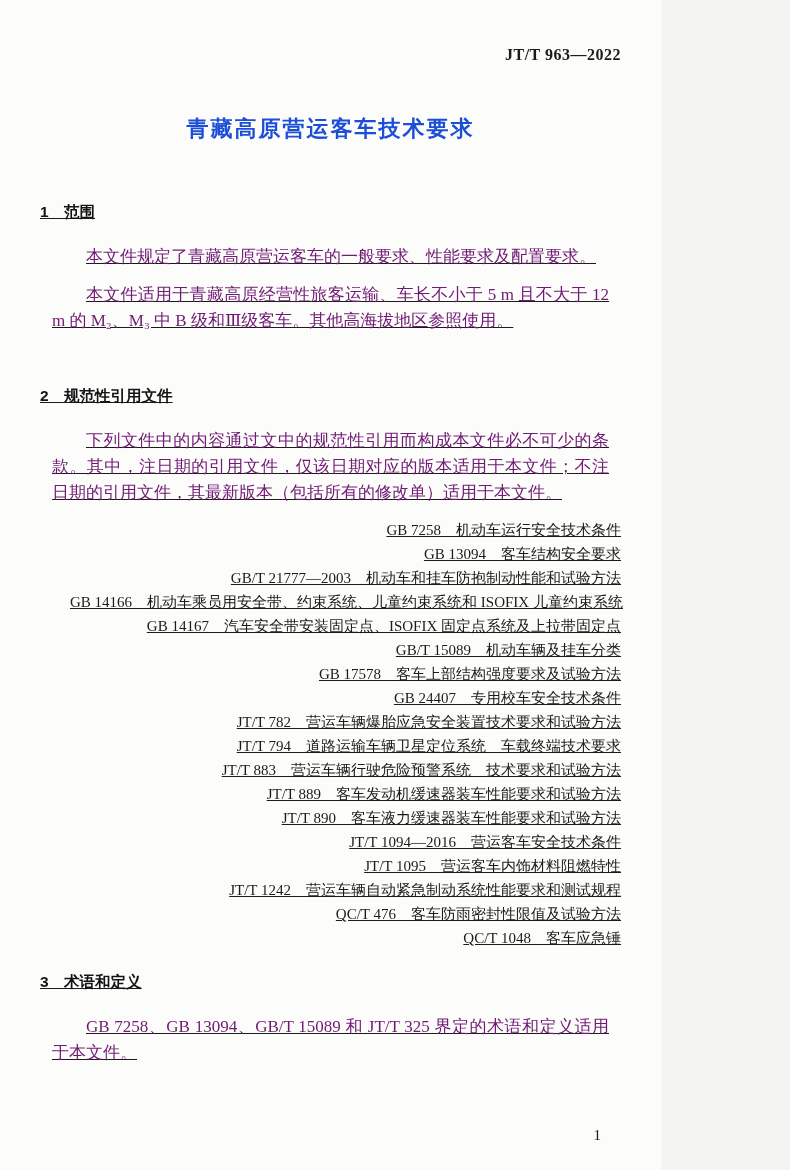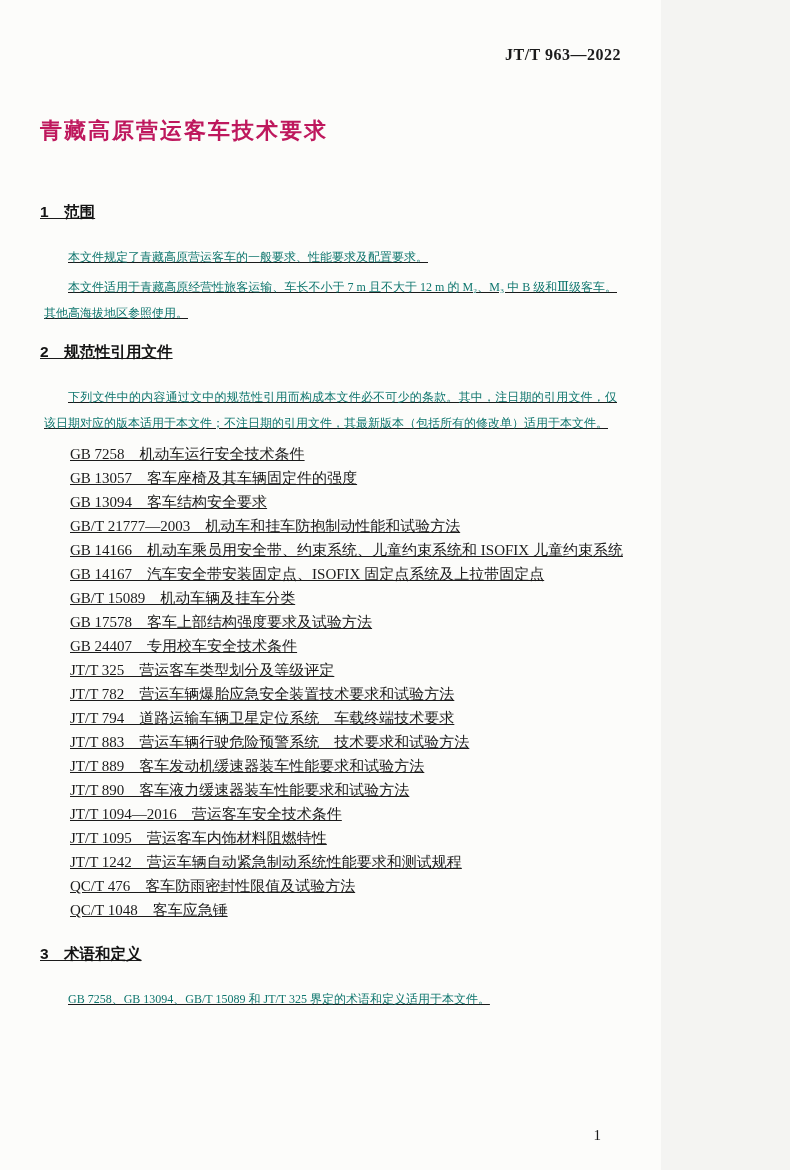--- a/index.html
+++ b/index.html
@@ -24,62 +24,63 @@
   }
   .doc-header {
     text-align: right;
     font-size: 16px;
     font-weight: bold;
     letter-spacing: 0.5px;
     line-height: 18px;
   }
   .doc-title {
     margin: 52px 0 0 0;
-    text-align: left;
-    font-family: Liberation Sans, sans-serif;
+    text-align: center;
+    font-family: Liberation Mono, monospace;
     font-size: 22px;
     font-weight: bold;
     letter-spacing: 2px;
     line-height: 30px;
-    color: #be185d;
+    color: #1d4ed8;
   }
   .sec {
     margin: 0;
     text-decoration: underline;
   }
   .sec-heading {
     font-family: "Liberation Sans", "DejaVu Sans", sans-serif;
     font-size: 15.5px;
     font-weight: bold;
     color: #141414;
     margin: 0;
     line-height: 20px;
   }
   .sec-scope .sec-heading    { margin-top: 56px; }
-  .sec-refs  .sec-heading    { margin-top: 16px; }
+  .sec-refs  .sec-heading    { margin-top: 52px; }
   .sec-terms .sec-heading    { margin-top: 22px; }
   .body-para {
-    margin: 4px;
-    font-size: 12px;
+    margin: 12px;
+    font-size: 17px;
     line-height: 26px;
     text-align: justify;
     text-indent: 2em;
-    color: #0f766e;
+    color: #701a75;
   }
   .first-para { margin-top: 22px; }
   .ref-list {
     margin-top: 6px;
   }
   .ref {
     margin: 0;
     padding-left: 2em;
     font-size: 15px;
     line-height: 24px;
     white-space: nowrap;
     color: #1b1b1b;
+    text-align: right;
   }
   .page-number {
     position: absolute;
     right: 60px;
     bottom: 26px;
     font-size: 15px;
     color: #1b1b1b;
   }
 </style>
 </head>
@@ -89,37 +90,35 @@
 
   <div class="doc-header">
     <span>JT/T 963—2022</span>
   </div>
 
   <h1 class="doc-title">青藏高原营运客车技术要求</h1>
 
   <section class="sec sec-scope">
     <h2 class="sec-heading">1　范围</h2>
     <p class="body-para first-para">本文件规定了青藏高原营运客车的一般要求、性能要求及配置要求。</p>
-    <p class="body-para">本文件适用于青藏高原经营性旅客运输、车长不小于 7 m 且不大于 12 m 的 M₂、M₃ 中 B 级和Ⅲ级客车。其他高海拔地区参照使用。</p>
+    <p class="body-para">本文件适用于青藏高原经营性旅客运输、车长不小于 5 m 且不大于 12 m 的 M₂、M₃ 中 B 级和Ⅲ级客车。其他高海拔地区参照使用。</p>
   </section>
 
   <section class="sec sec-refs">
     <h2 class="sec-heading">2　规范性引用文件</h2>
     <p class="body-para first-para">下列文件中的内容通过文中的规范性引用而构成本文件必不可少的条款。其中，注日期的引用文件，仅该日期对应的版本适用于本文件；不注日期的引用文件，其最新版本（包括所有的修改单）适用于本文件。</p>
     <div class="ref-list">
       <p class="ref">GB 7258　机动车运行安全技术条件</p>
-      <p class="ref">GB 13057　客车座椅及其车辆固定件的强度</p>
       <p class="ref">GB 13094　客车结构安全要求</p>
       <p class="ref">GB/T 21777—2003　机动车和挂车防抱制动性能和试验方法</p>
       <p class="ref">GB 14166　机动车乘员用安全带、约束系统、儿童约束系统和 ISOFIX 儿童约束系统</p>
       <p class="ref">GB 14167　汽车安全带安装固定点、ISOFIX 固定点系统及上拉带固定点</p>
       <p class="ref">GB/T 15089　机动车辆及挂车分类</p>
       <p class="ref">GB 17578　客车上部结构强度要求及试验方法</p>
       <p class="ref">GB 24407　专用校车安全技术条件</p>
-      <p class="ref">JT/T 325　营运客车类型划分及等级评定</p>
       <p class="ref">JT/T 782　营运车辆爆胎应急安全装置技术要求和试验方法</p>
       <p class="ref">JT/T 794　道路运输车辆卫星定位系统　车载终端技术要求</p>
       <p class="ref">JT/T 883　营运车辆行驶危险预警系统　技术要求和试验方法</p>
       <p class="ref">JT/T 889　客车发动机缓速器装车性能要求和试验方法</p>
       <p class="ref">JT/T 890　客车液力缓速器装车性能要求和试验方法</p>
       <p class="ref">JT/T 1094—2016　营运客车安全技术条件</p>
       <p class="ref">JT/T 1095　营运客车内饰材料阻燃特性</p>
       <p class="ref">JT/T 1242　营运车辆自动紧急制动系统性能要求和测试规程</p>
       <p class="ref">QC/T 476　客车防雨密封性限值及试验方法</p>
       <p class="ref">QC/T 1048　客车应急锤</p>

